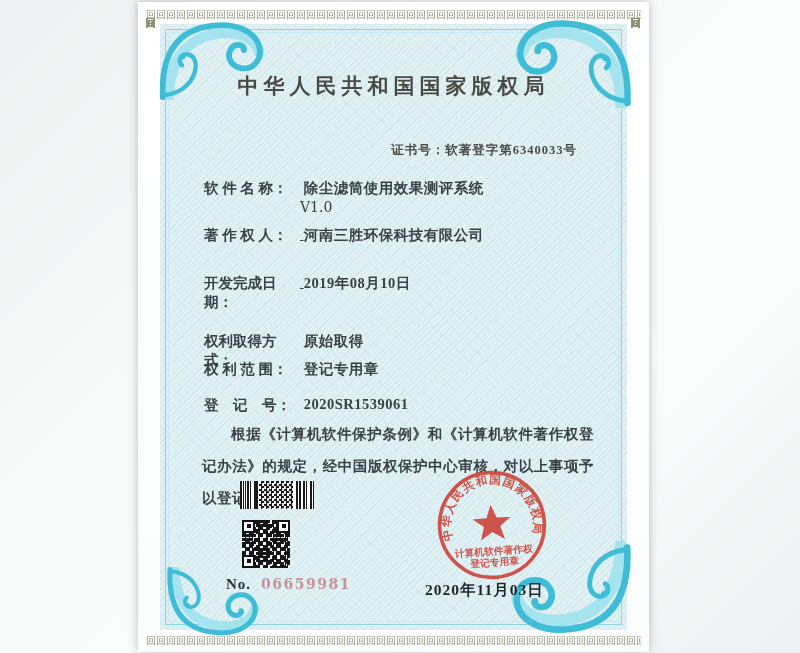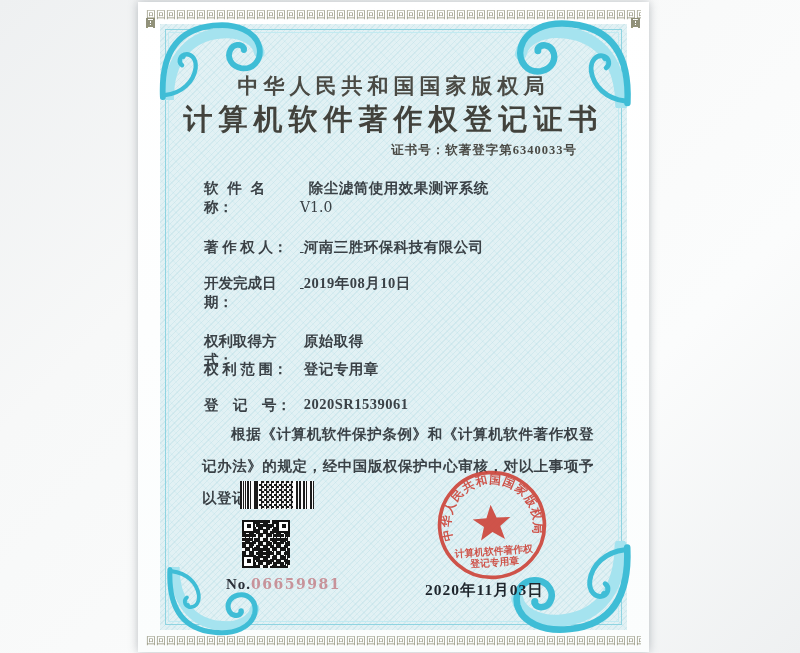--- a/index.html
+++ b/index.html
@@ -40,23 +40,23 @@
   .authority { position:absolute; left:0; right:0; top:70px; text-align:center;
                font-size:21px; font-weight:700; letter-spacing:5px; color:#4a4a44; }
   .cert-title { position:absolute; left:0; right:0; top:98px; text-align:center;
                 font-size:29px; font-weight:700; letter-spacing:6px; color:#42423c; }
   .cert-no { position:absolute; right:72px; top:140px; font-size:12.5px; font-weight:700;
              color:#4a4a45; letter-spacing:1px; }
 
   .row { position:absolute; left:66px; right:40px; font-size:14.5px; font-weight:700; color:#3a4146; }
   .row .lbl { display:inline-block; width:96px; letter-spacing:0; vertical-align:top; }
   .row .val { display:inline-block; vertical-align:top; letter-spacing:.5px; }
-  .r1 { top:177px;font-family:Liberation Mono, monospace; } .r1b { top:197px; left:162px; font-size:14px; font-weight:400; color:#3a4146;
+  .r1 { top:177px; } .r1b { top:197px; left:162px; font-size:14px; font-weight:400; color:#3a4146;
         font-family:"DejaVu Serif",serif; }
-  .r2 { top:236px;text-decoration:underline; }
+  .r2 { top:224px;text-decoration:underline; }
   .r3 { top:272px;text-decoration:underline; } .r4 { top:302px; } .r5 { top:330px; } .r6 { top:358px; } .r7 { top:394px; }
 
   .statement { position:absolute; left:64px; top:416px; width:392px;
                font-size:14.5px; font-weight:700; color:#3a4146; line-height:32px;
                text-indent:2em; text-align:justify; letter-spacing:.5px; }
 
   
   .barcode { position:absolute; left:102px; top:479px; width:74px; height:28px; background:#fdfdfd;
              background-image:
                repeating-linear-gradient(90deg,#1b1b1b 0 2px,transparent 2px 3px,#1b1b1b 3px 4px,transparent 4px 7px),
@@ -70,21 +70,21 @@
           repeating-conic-gradient(#151515 0% 25%, transparent 0% 50%),
           repeating-conic-gradient(#151515 0% 25%, transparent 0% 50%);
         background-size:7px 7px, 9px 9px; background-position:0 0, 3px 4px; }
   .qr-finder { position:absolute; width:13px; height:13px; border:2.5px solid #121212; background:#fff; }
   .qr-finder::after { content:""; display:block; width:4px; height:4px; background:#121212; margin:2px auto; }
   .qf-tl { left:0; top:0; } .qf-tr { right:0; top:0; } .qf-bl { left:0; bottom:0; }
 
   
   .serial { position:absolute; left:88px; top:574px; font-size:15px; font-weight:700; }
   .serial .no-label { color:#2a2f38; letter-spacing:1px;margin-top:48px; }
-  .serial .no-value { color:#c4838b; opacity:.85; font-size:14px;
+  .serial .no-value { color:#c4838b; opacity:.85; margin-left:10px; font-size:14px;
                       letter-spacing:1.5px; font-family:"DejaVu Serif",serif; }
 
   
   .seal { position:absolute; left:298px; top:467px; width:112px; height:112px;
           opacity:.9; transform:rotate(-4deg); z-index:5; }
   .issue-date { position:absolute; left:287px; top:578px; font-size:15.5px; font-weight:700;
                 color:#1e252c; letter-spacing:1px; z-index:4; }
 </style>
 </head>
 <body>
@@ -124,21 +124,20 @@
     </svg>
     <svg class="orn orn-br" viewBox="0 0 120 85">
       <path d="M 14,84 C 14,46 32,20 66,16 C 90,13 106,24 108,36" fill="none" stroke="#a5e3ef" stroke-width="11" stroke-linecap="round"></path>
       <path d="M 8,82 C 6,38 22,12 60,8 C 84,5 104,14 108,30 C 111,44 101,54 89,52 C 79,50 74,41 78,33 C 81,27 89,26 92,31" fill="none" stroke="#3fbdd6" stroke-width="6" stroke-linecap="round"></path>
       <path d="M 10,80 C 28,78 40,66 42,52 C 43,42 37,36 30,38 C 25,40 24,46 28,49" fill="none" stroke="#3fbdd6" stroke-width="4.5" stroke-linecap="round"></path>
       <circle cx="92" cy="33" r="3.2" fill="#3fbdd6"></circle>
         <circle cx="29" cy="40" r="2.6" fill="#3fbdd6"></circle>
     </svg>
 
     <div class="authority">中华人民共和国国家版权局</div>
-    <div class="cert-title">计算机软件著作权登记证书</div>
     <div class="cert-no">
       <span>证书号：</span><span>软著登字第6340033号</span>
     </div>
 
     <div class="row r1">
       <span class="lbl">软 件 名 称：</span>
       <span class="val">除尘滤筒使用效果测评系统</span>
     </div>
     <div class="row r1b">V1.0</div>
 

